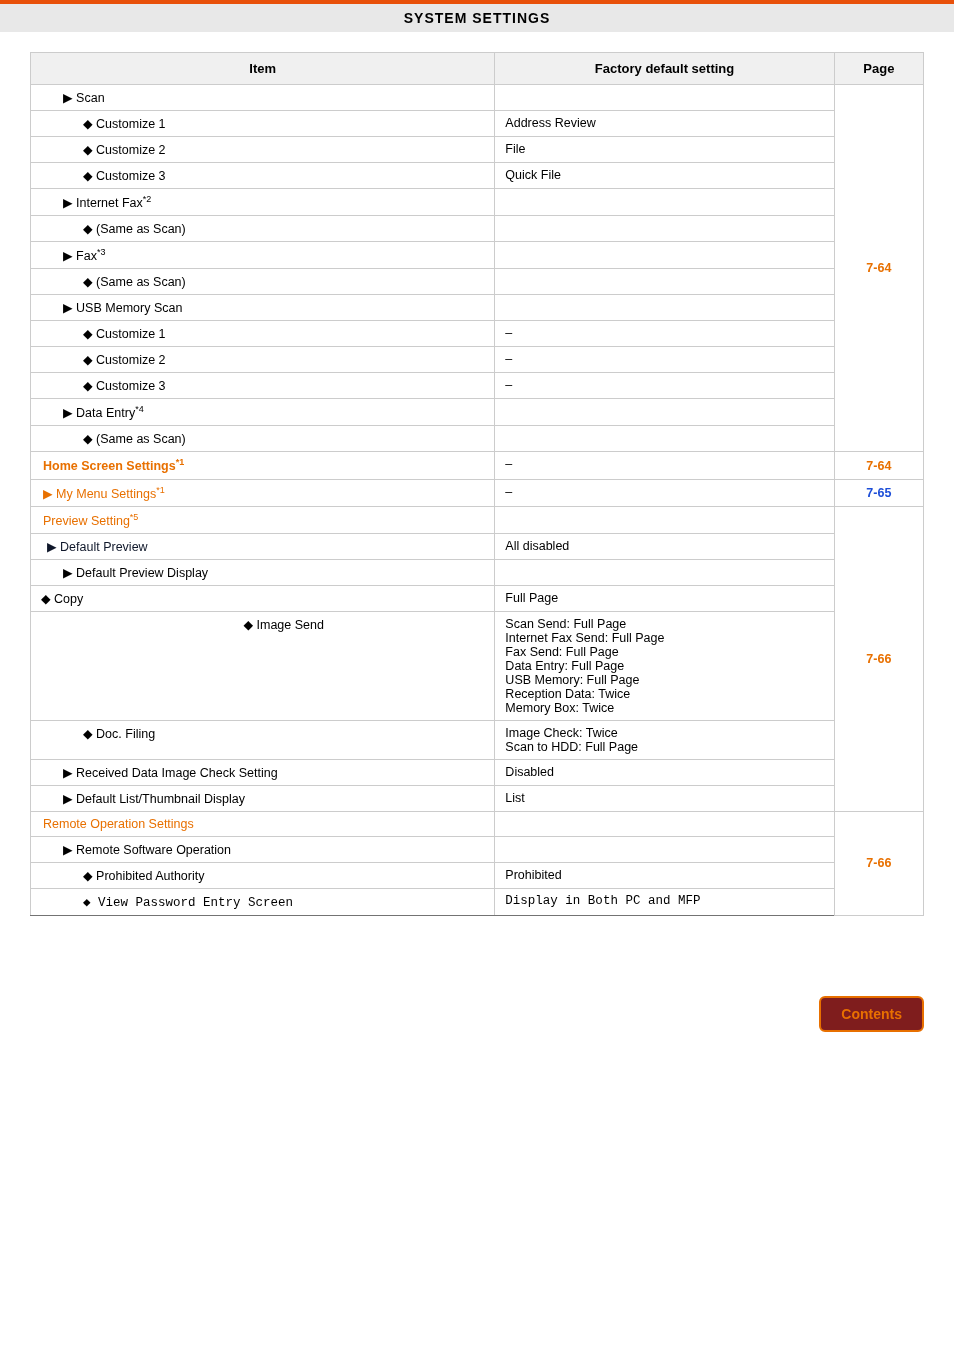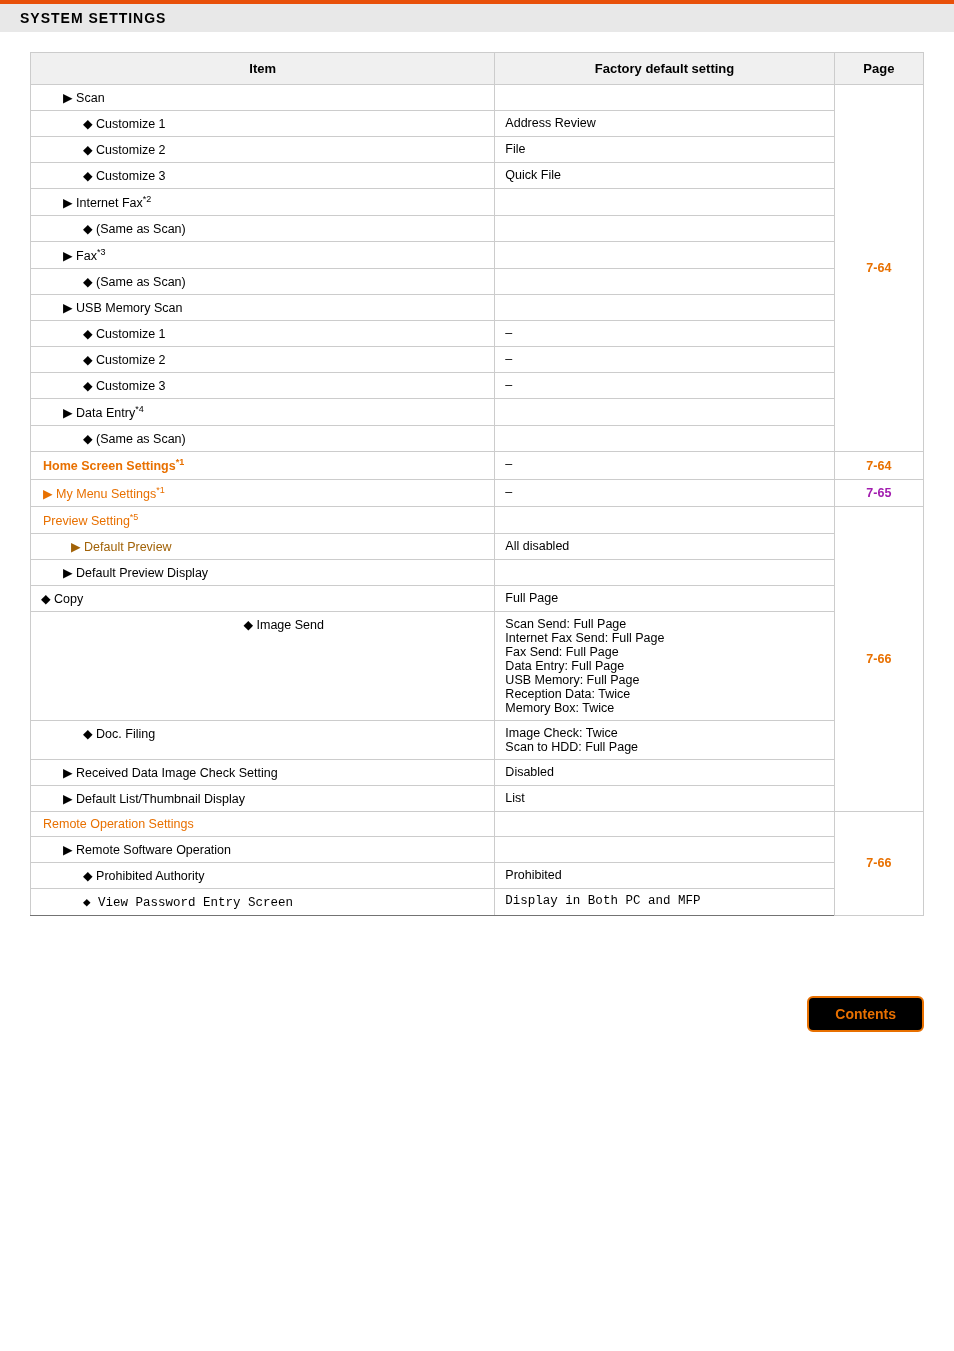--- a/index.html
+++ b/index.html
@@ -10,21 +10,21 @@
       width: 954px;
       min-height: 1351px;
       position: relative;
     }
 
     
     .header-bar {
       background: #e8e8e8;
       border-top: 4px solid #e8500a;
       display: flex;
-      justify-content: flex-start;
+      justify-content: center;
       align-items: center;
       padding: 6px 20px;
     }
     .header-title {
       font-weight: bold;
       font-size: 14px;
       letter-spacing: 1px;
     }
 
     
@@ -76,26 +76,26 @@
       padding: 20px 30px;
       margin-top: 40px;
     }
     .page-number {
       font-size: 18px;
       font-weight: bold;
       text-align: center;
       flex: 1;
     }
     .contents-btn {
-      background: #000000;
+      background: #7f1d1d;
       border: 2px solid #e87000;
       color: #e87000;
       font-weight: bold;
       font-size: 14px;
-      padding: 8px 26px;
+      padding: 8px 20px;
       border-radius: 6px;
     }
   </style>
 </head>
 <body>
 
 <div class="header-bar">
   <span class="header-title">SYSTEM SETTINGS</span>
 </div>
 
@@ -167,29 +167,29 @@
           <td class="col-default"></td>
         </tr>
         <tr>
           <td class="col-item" style="padding-left:12px; color:#e87000;font-weight:bold;">Home Screen Settings<sup style="font-size:9px">*1</sup></td>
           <td class="col-default">–</td>
           <td rowspan="1" class="page-cell" style="color: rgb(232, 112, 0); font-weight: bold; text-align: center; vertical-align: middle;">7-64</td>
         </tr>
         <tr>
           <td class="col-item" style="padding-left:12px; color:#e87000;">▶ My Menu Settings<sup style="font-size:9px">*1</sup></td>
           <td class="col-default">–</td>
-          <td rowspan="1" class="page-cell" style="color: #a21caf; font-weight: bold; text-align: center; vertical-align: middle;">7-65</td>
+          <td rowspan="1" class="page-cell" style="color: #1d4ed8; font-weight: bold; text-align: center; vertical-align: middle;">7-65</td>
         </tr>
         <tr>
           <td class="col-item" style="padding-left:12px; color:#e87000;">Preview Setting<sup style="font-size:9px">*5</sup></td>
           <td class="col-default"></td>
           <td rowspan="8" class="page-cell" style="color: rgb(232, 112, 0); font-weight: bold; text-align: center; vertical-align: middle;">7-66</td>
         </tr>
         <tr>
-          <td class="col-item" style="padding-left:40px; color:#a16207;">▶ Default Preview</td>
+          <td class="col-item" style="padding-left:16px; color:#0f172a;">▶ Default Preview</td>
           <td class="col-default">All disabled</td>
         </tr>
         <tr>
           <td class="col-item" style="padding-left:32px; color:#000;">▶ Default Preview Display</td>
           <td class="col-default"></td>
         </tr>
         <tr>
           <td class="col-item" style="color:#000;">◆ Copy</td>
           <td class="col-default">Full Page</td>
         </tr>

